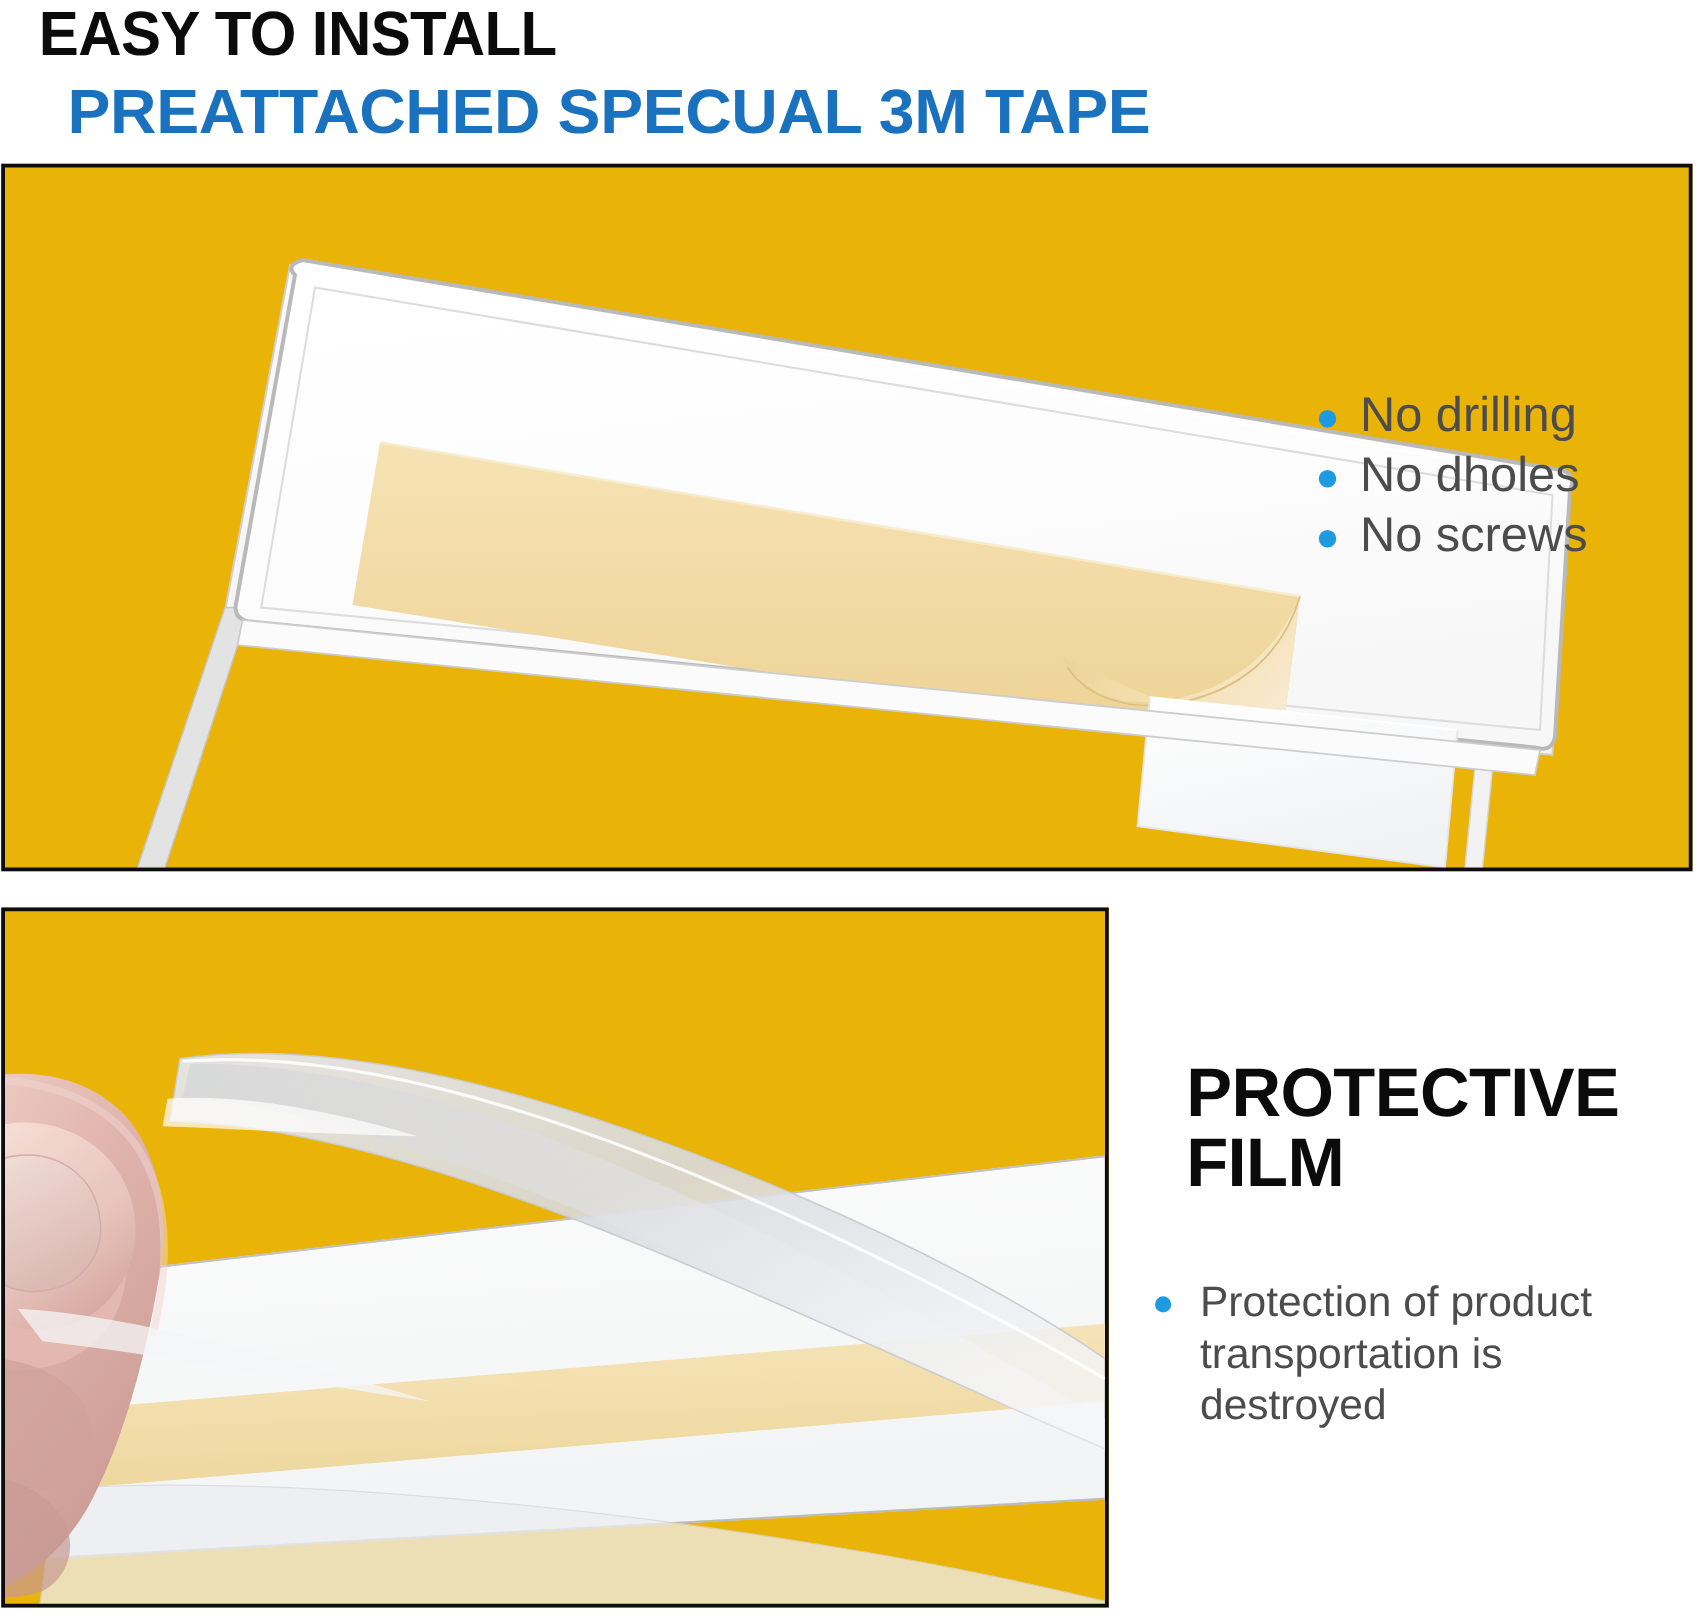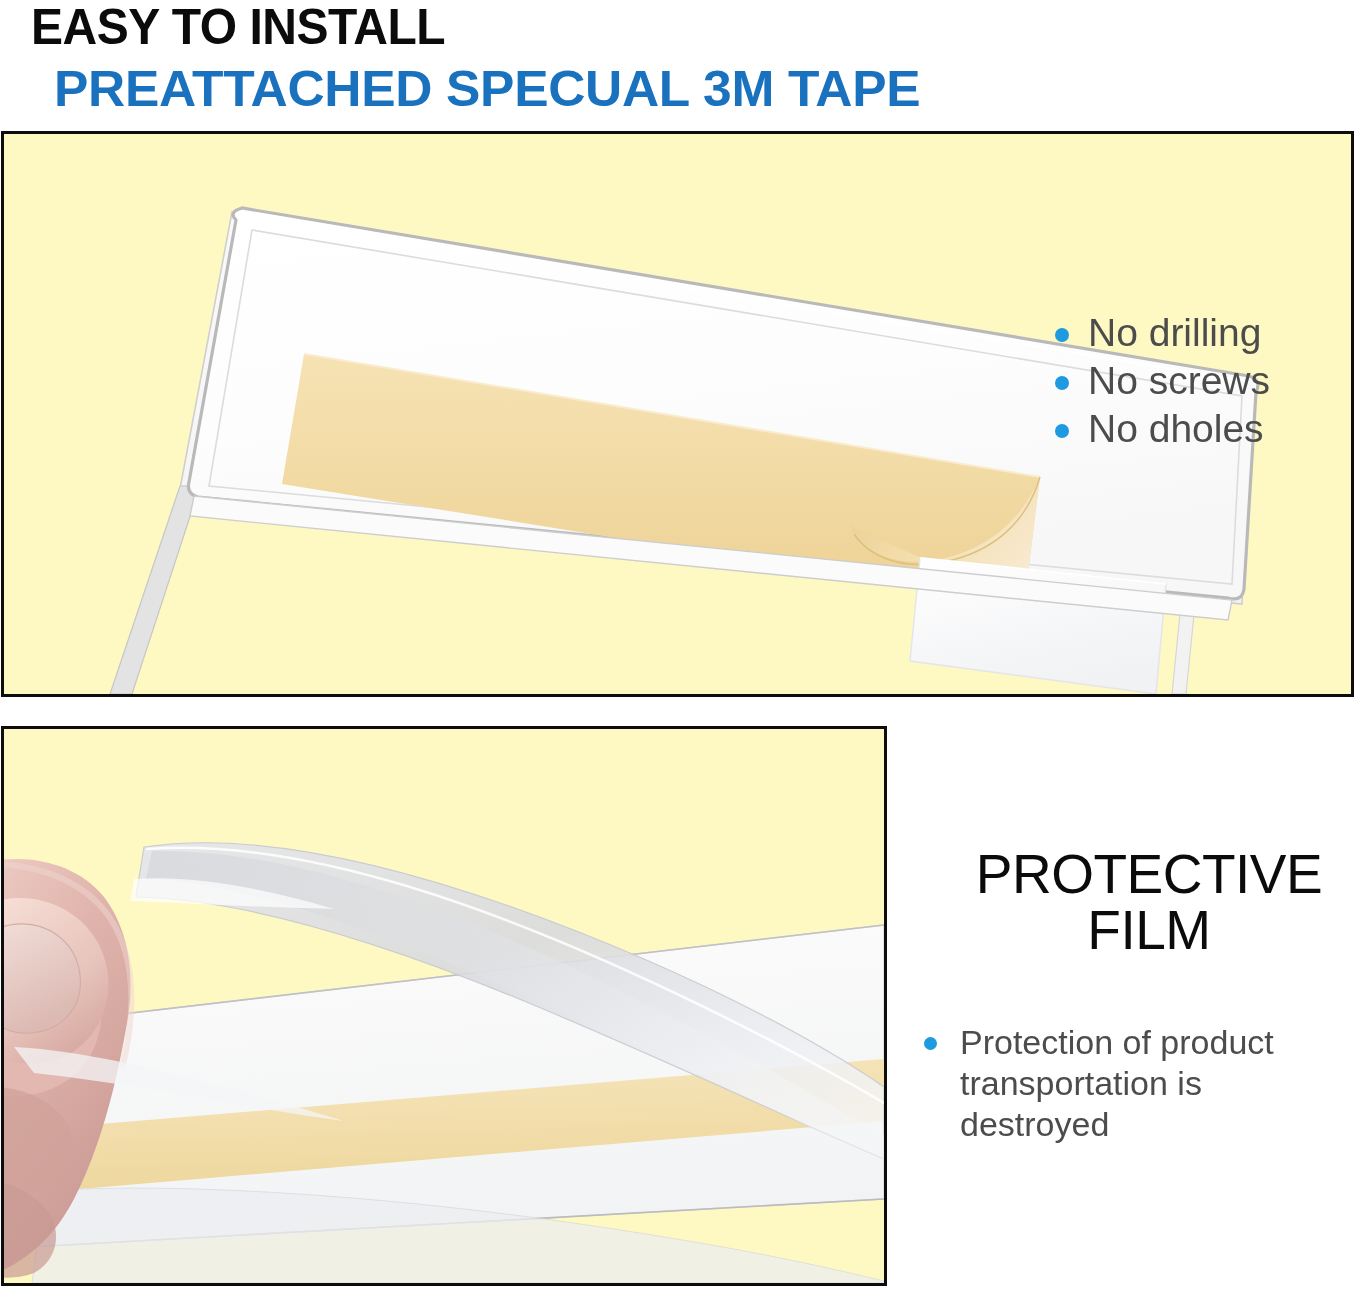--- a/index.html
+++ b/index.html
@@ -48,21 +48,21 @@
     white-space: nowrap;
     transform: scaleX(1.03);
     transform-origin: left top;
   }
 
   
   .panel {
     position: absolute;
     box-sizing: border-box;
     border: 3px solid #0d0d0d;
-    background: #fef9c3;
+    background: #eab308;
     overflow: hidden;
   }
   #panel-top {
     left: 1px;
     top: 131px;
     width: 1353px;
     height: 566px;
   }
   #panel-bottom {
     left: 1px;
@@ -123,24 +123,23 @@
   }
 
   
   .film-heading {
     position: absolute;
     left: 949px;
     top: 846px;
     width: 400px;
     font-size: 55px;
     line-height: 56px;
-    font-weight: 400;
+    font-weight: 700;
     letter-spacing: -0.5px;
     color: #0b0b0b;
-    text-align: center;
   }
   #list-film {
     left: 919px;
     top: 1022px;
     width: 438px;
   }
   #list-film .bullet-item {
     font-size: 34px;
     line-height: 41px;
     padding-left: 41px;
@@ -235,25 +234,25 @@
     </svg>
   </div>
 
   <ul class="bullet-list" id="list-install">
     <li class="bullet-item">
       <span class="bullet-dot"></span>
       <span>No drilling</span>
     </li>
     <li class="bullet-item">
       <span class="bullet-dot"></span>
-      <span>No screws</span>
+      <span>No dholes</span>
     </li>
     <li class="bullet-item">
       <span class="bullet-dot"></span>
-      <span>No dholes</span>
+      <span>No screws</span>
     </li>
   </ul>
 </div>
 
 <div class="panel" id="panel-bottom">
   <div class="panel-inner">
     <svg class="panel-svg" viewBox="0 0 880 554" preserveAspectRatio="none">
       <defs>
         <linearGradient id="acrylicSheet" x1="0" y1="0" x2="0.2" y2="1">
           <stop offset="0%" stop-color="#fcfcfc"></stop>

